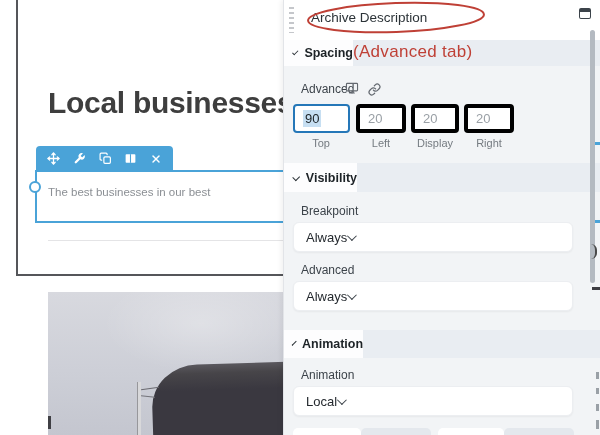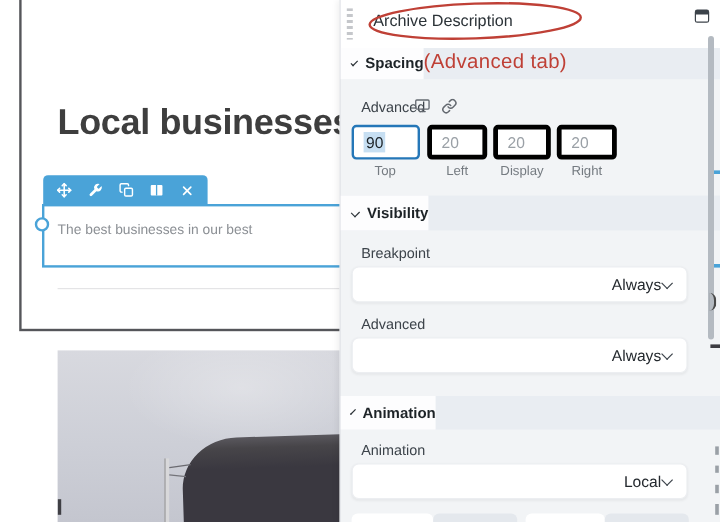--- a/index.html
+++ b/index.html
@@ -76,21 +76,21 @@
   .mi-2 { left:72px;  width:50px; }
   .mi-3 { left:127px; width:48px; }
   .mi-4 { left:180px; width:50px; }
   .unit-box { position:absolute; left:238px; top:104px; width:50px; height:29px; background:#e4e8ed;
               border-radius:4px; display:flex; align-items:center; justify-content:center; gap:7px;
               font-size:12.5px; color:#3c434a; cursor:pointer; }
   .sub-label { position:absolute; top:137px; font-size:11px; color:#757b81; transform:translateX(-50%); }
 
   .dropdown { position:absolute; left:9px; width:280px; height:30px; background:#fff; border-radius:6px;
               border:1px solid #eceef1; box-shadow:0 1px 2px rgba(0,0,0,.05);
-              display:flex; align-items:center; justify-content:flex-end;
+              display:flex; align-items:center; justify-content:flex-start;
               padding:0 14px 0 12px; font-size:13px; color:#24292e; cursor:pointer; }
   .dd-chev { width:7px; height:7px; border-right:1.7px solid #3c434a; border-bottom:1.7px solid #3c434a;
              transform:rotate(45deg) translateY(-2px); }
 
   .partial { position:absolute; top:428px; height:10px; border-radius:5px 5px 0 0; cursor:pointer; }
   .pw1 { left:9px;   width:68px;  background:#fff; }
   .pg1 { left:77px;  width:70px;  background:#e4e8ed; }
   .pw2 { left:154px; width:66px;  background:#fff; }
   .pg2 { left:220px; width:70px;  background:#e4e8ed; }
 

